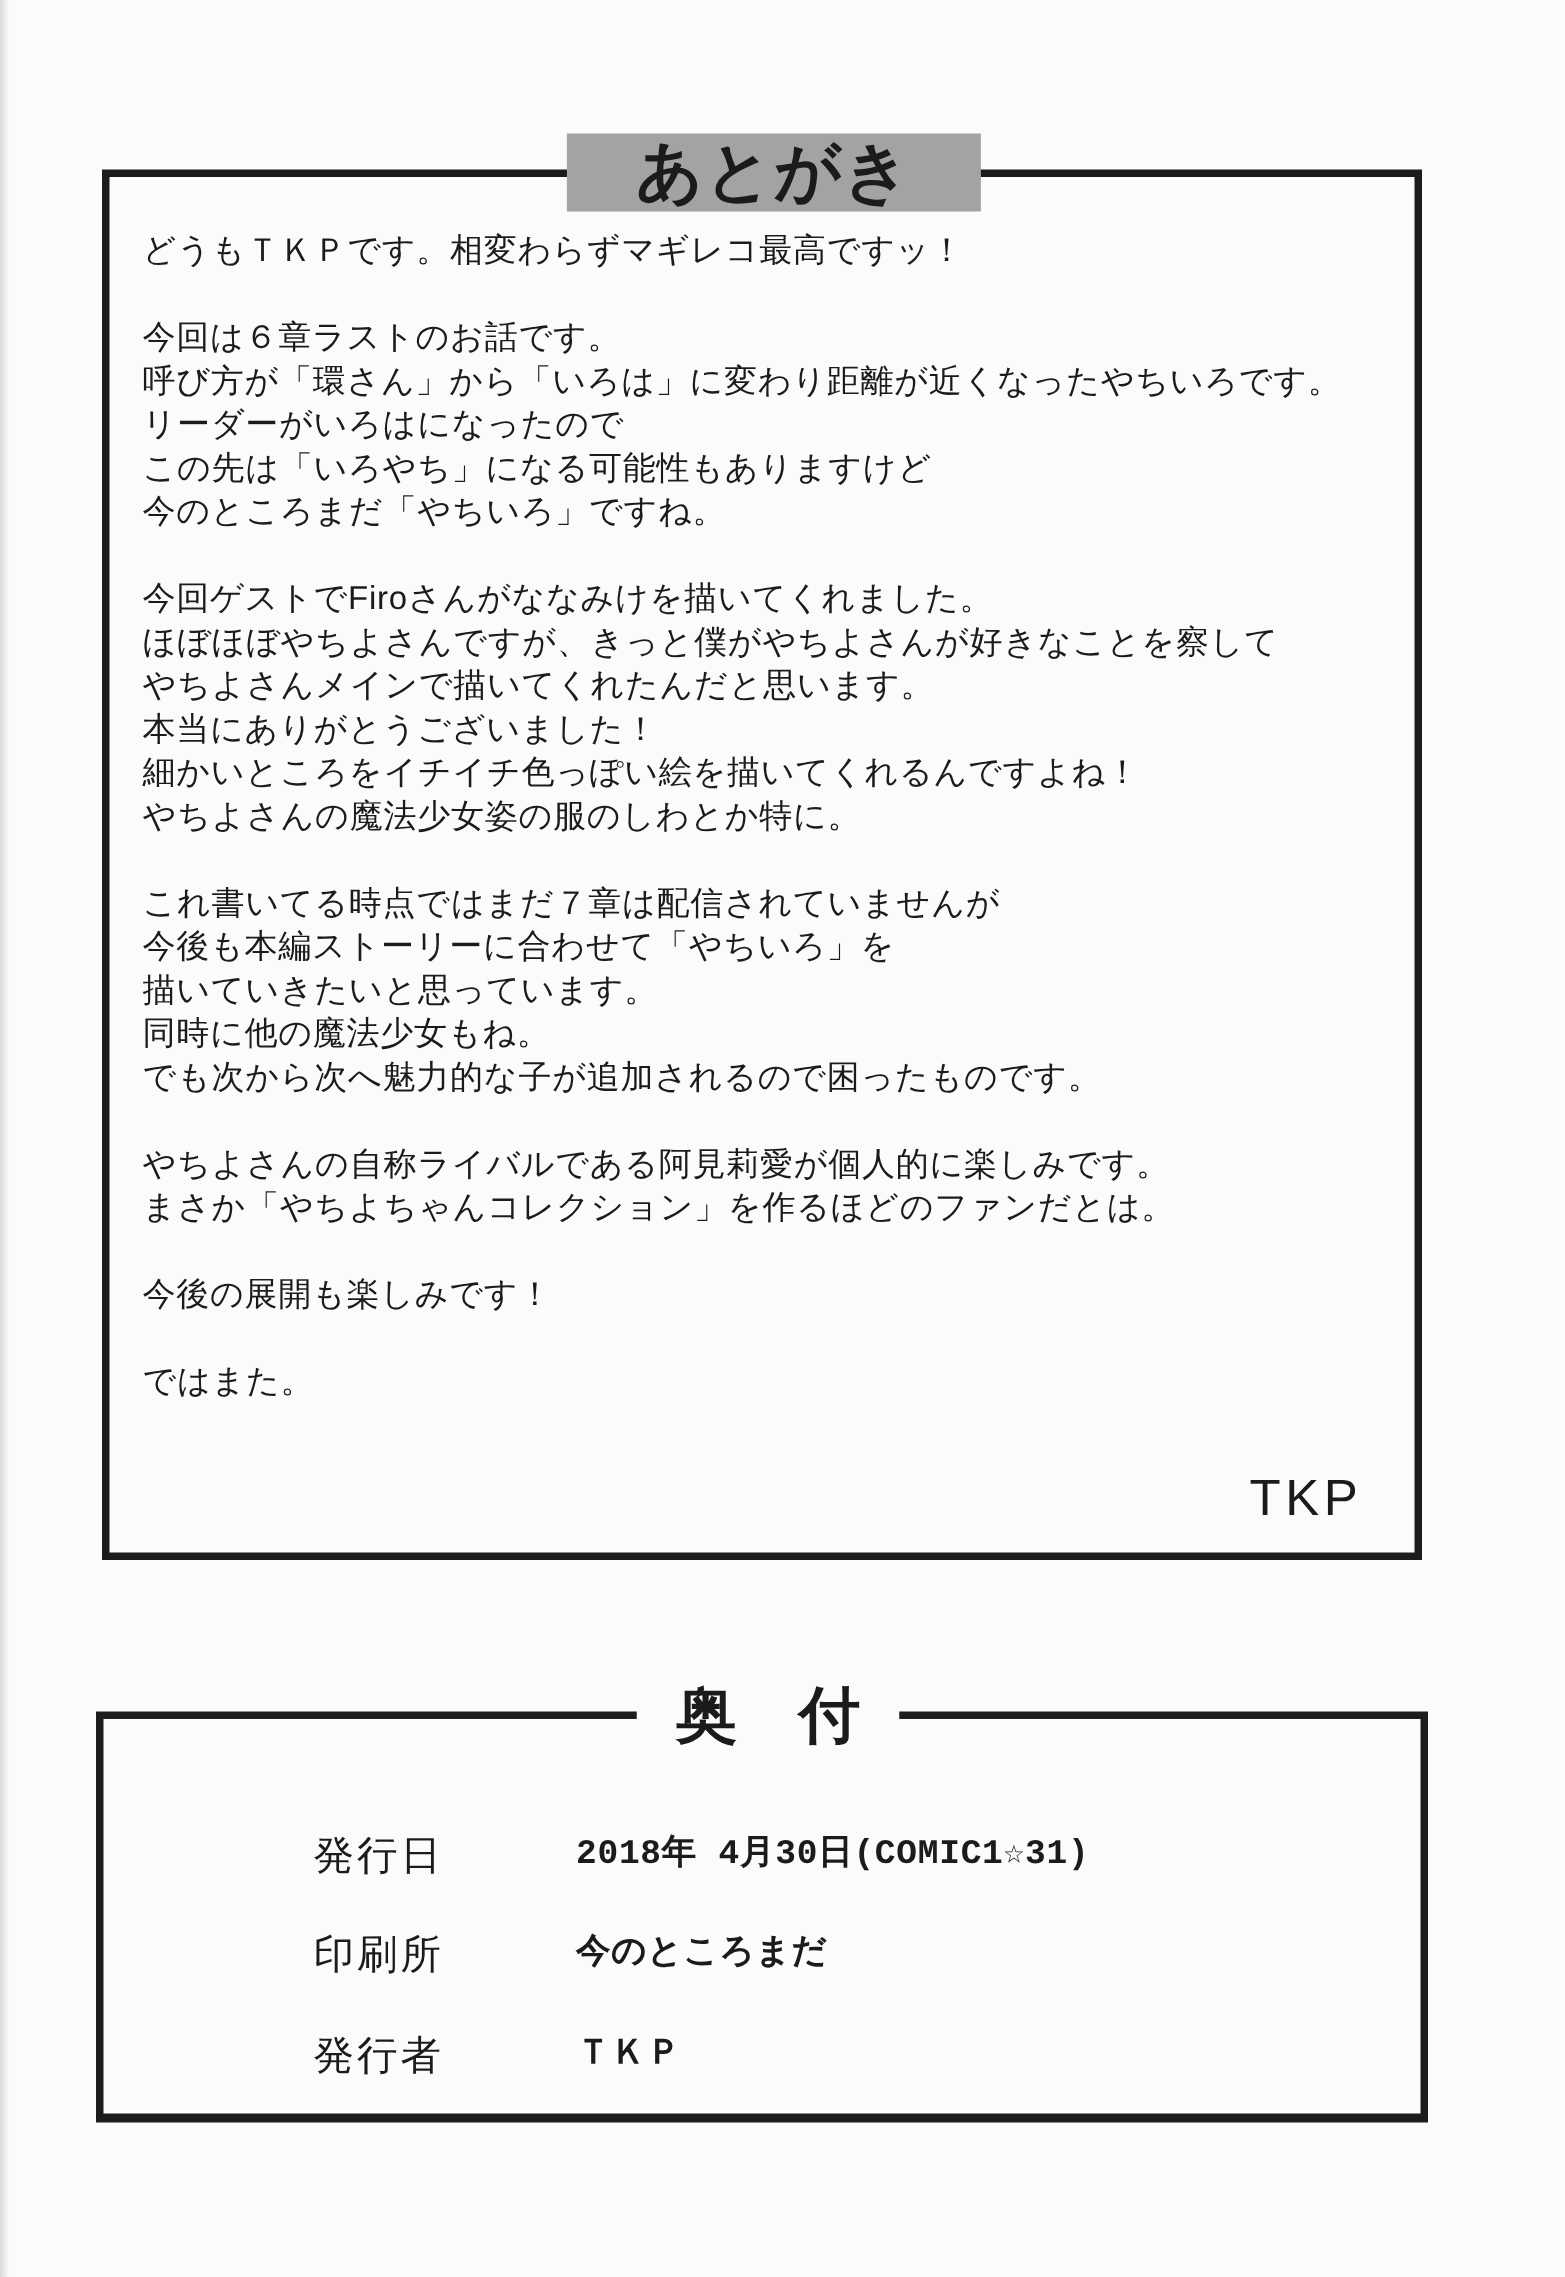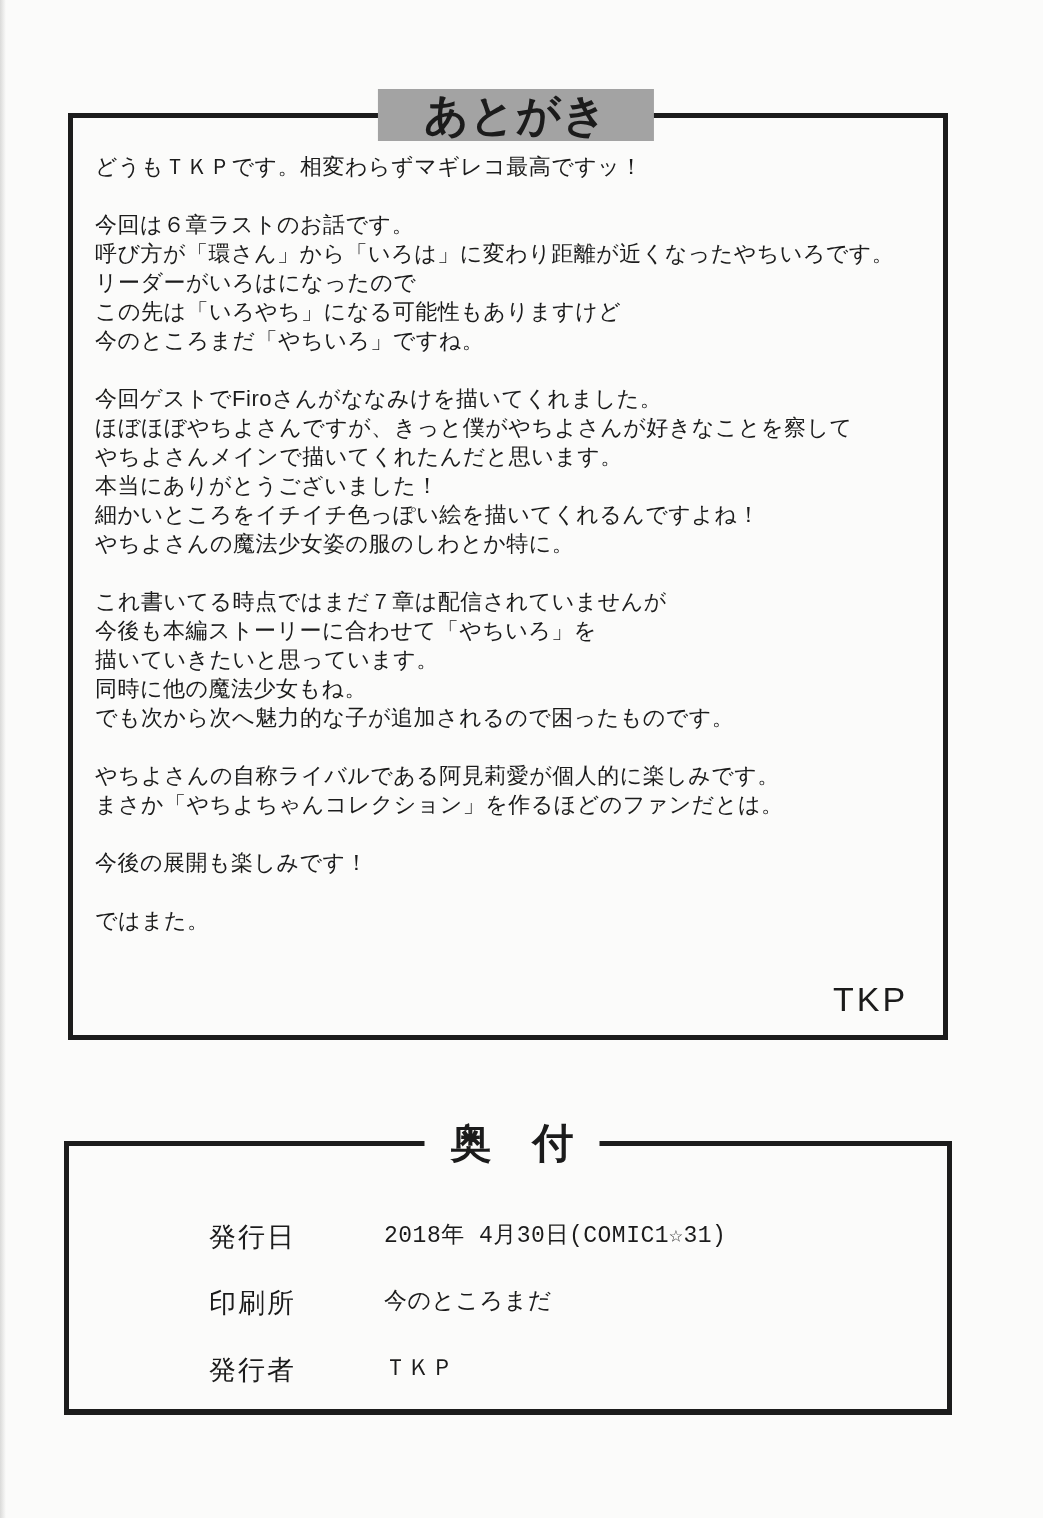--- a/index.html
+++ b/index.html
@@ -95,20 +95,21 @@
     width: 175px;
     flex: 0 0 175px;
     font-size: 27px;
     letter-spacing: 2px;
   }
   .colophon-row .value {
     font-family: "Liberation Mono", "DejaVu Sans Mono", monospace;
     font-size: 23px;
     letter-spacing: 0.5px;
     white-space: nowrap;
+    font-weight: bold;
   }
 </style>
 </head>
 <body>
 
 <div class="page">
 
   <div class="afterword-box"></div>
   <h1 class="afterword-title">あとがき</h1>
   <div class="afterword-body">どうもＴＫＰです。相変わらずマギレコ最高ですッ！

